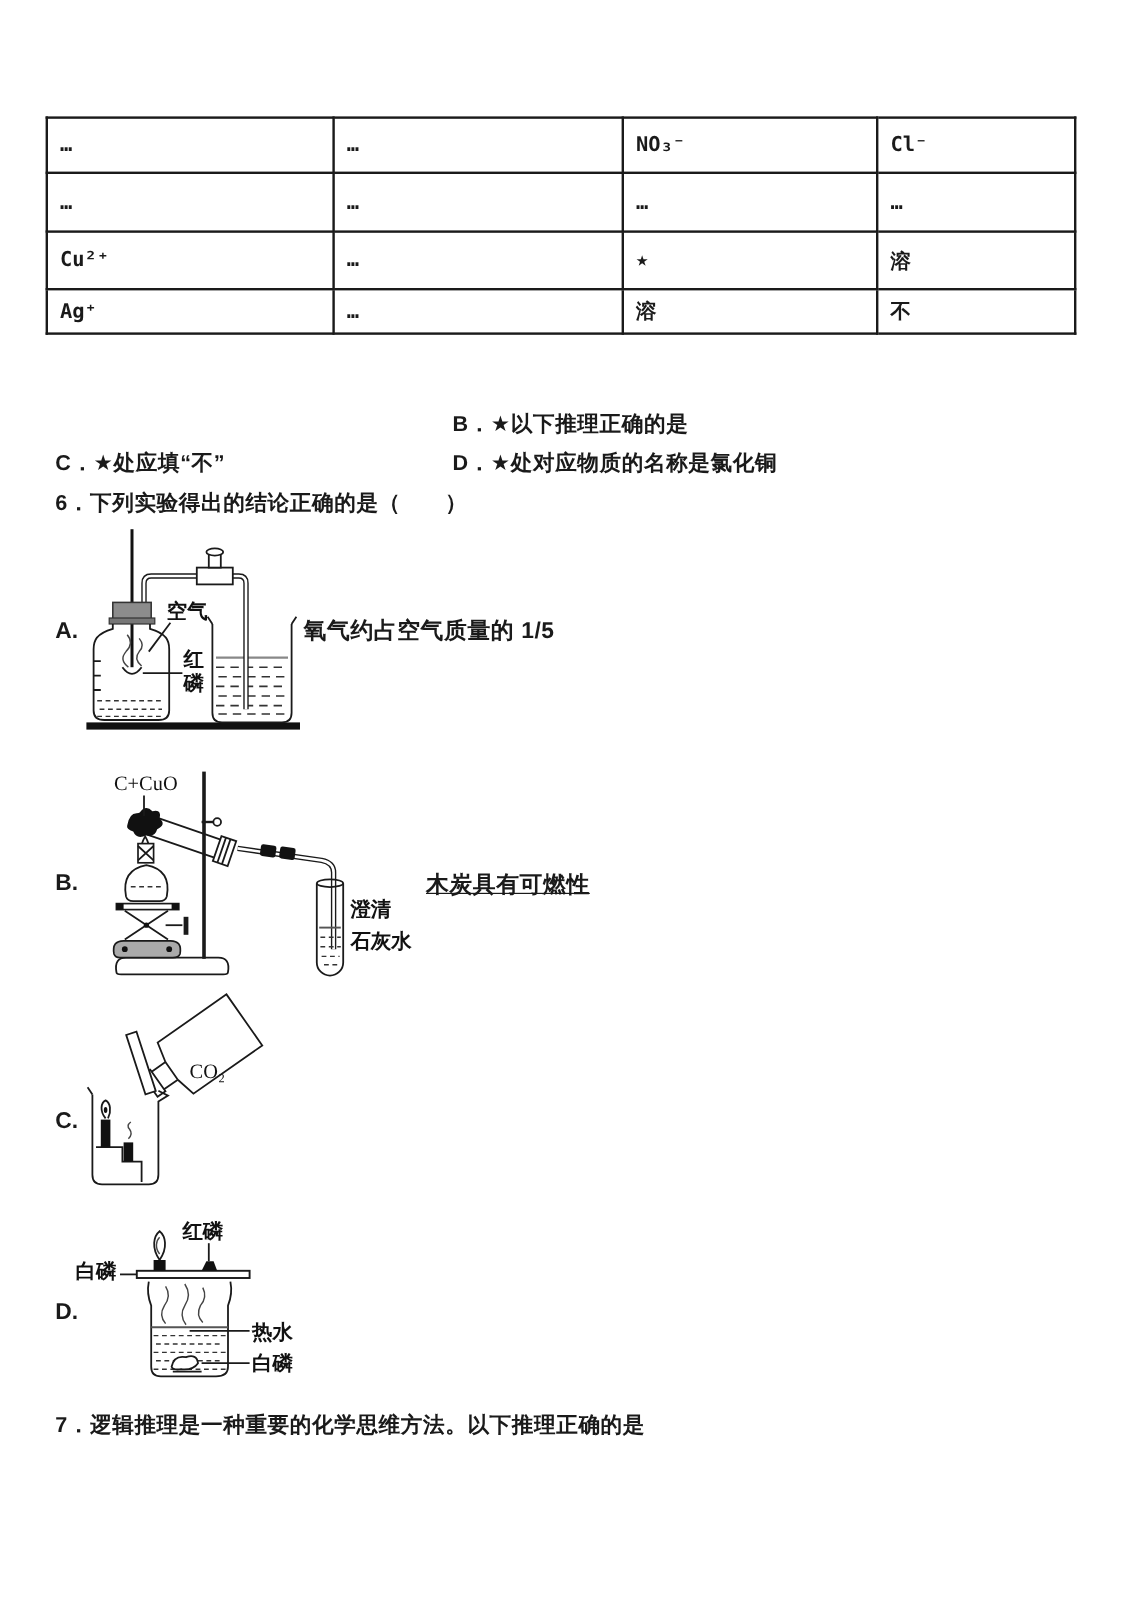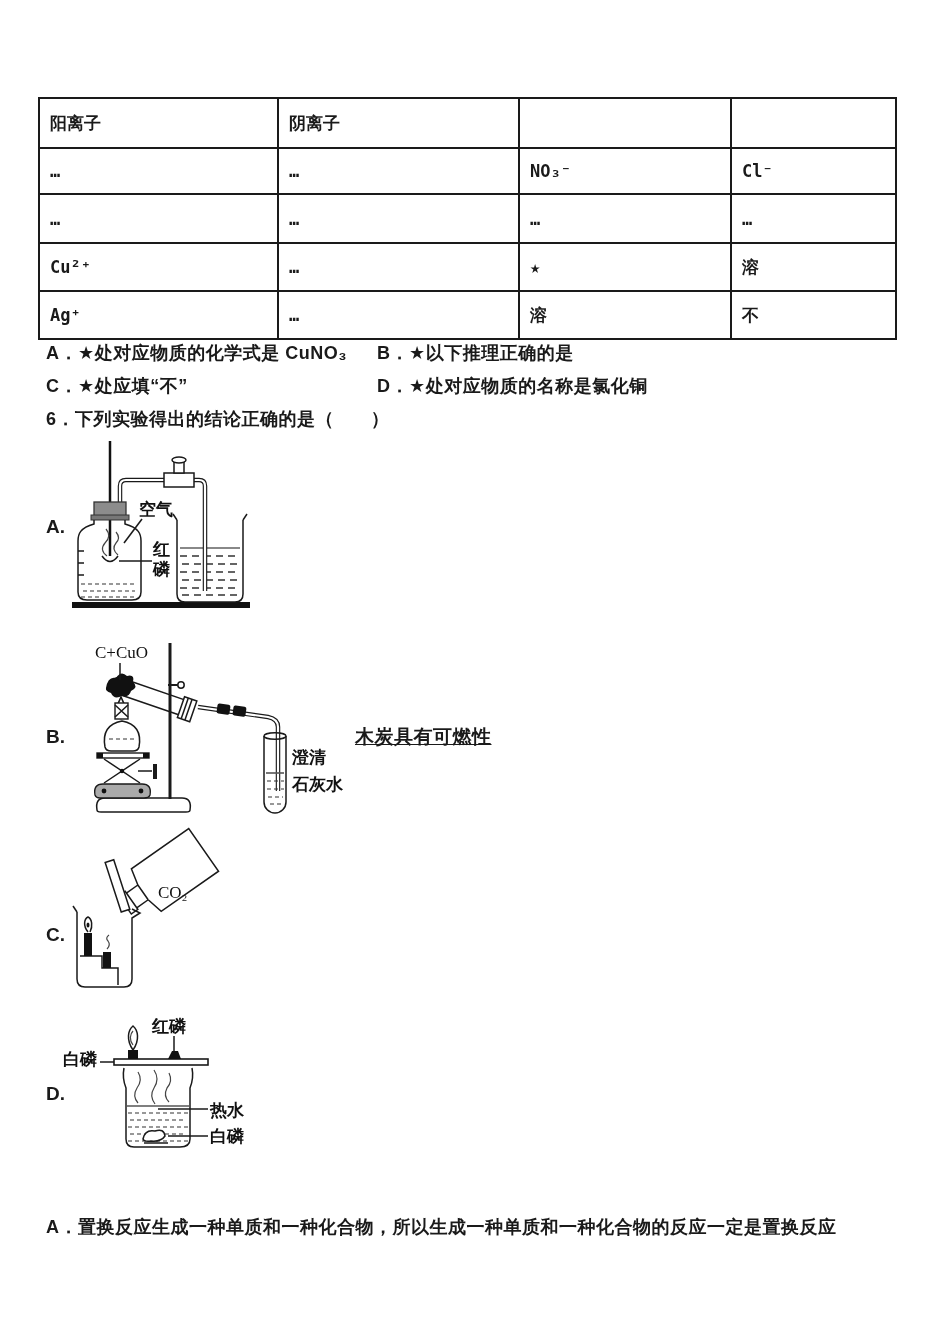--- a/index.html
+++ b/index.html
@@ -32,71 +32,63 @@
 <div class="page">
 
   <table class="soluble abs" style="left:38px;top:97px;">
     <colgroup>
         <col style="width:239px">
         <col style="width:241px">
         <col style="width:212px">
         <col style="width:165px">
       </colgroup>
     <tbody>
-      <tr style="height:50px">
-        <td>阳离子</td>
-        <td>阴离子</td>
-        <td></td>
-        <td></td>
-      </tr>
       <tr style="height:46px">
         <td>…</td>
         <td>…</td>
         <td>NO₃⁻</td>
         <td>Cl⁻</td>
       </tr>
       <tr style="height:49px">
         <td>…</td>
         <td>…</td>
         <td>…</td>
         <td>…</td>
       </tr>
       <tr style="height:48px">
         <td>Cu²⁺</td>
         <td>…</td>
         <td>★</td>
         <td>溶</td>
       </tr>
-      <tr style="height:48px">
+      <tr style="height:37px">
         <td>Ag⁺</td>
         <td>…</td>
         <td>溶</td>
         <td>不</td>
       </tr>
     </tbody>
   </table>
 
-  <div class="optline abs" style="left:46px;top:341px;">
-    <span>A．</span><span>★处对应物质的化学式是 CuNO₃</span>
-  </div>
   <div class="optline abs" style="left:377px;top:341px;">
     <span>B．</span><span>★以下推理正确的是</span>
   </div>
   <div class="optline abs" style="left:46px;top:374px;">
     <span>C．</span><span>★处应填“不”</span>
   </div>
   <div class="optline abs" style="left:377px;top:374px;">
     <span>D．</span><span>★处对应物质的名称是氯化铜</span>
   </div>
 
   <div class="qline abs" style="left:46px;top:407px;text-align:center;">
     <span>6．</span><span>下列实验得出的结论正确的是（　　）</span>
   </div>
 
   <div class="dletter abs" style="left:46px;top:516px;">A.</div>
+  <div class="concl abs" style="left:253px;top:513px;">氧气约占空气质量的 1/5</div>
 
   <svg class="abs" style="left:68px;top:433px;" width="190" height="178" viewBox="0 0 190 178">
 
     <rect x="4" y="169" width="178" height="6" class="fillb"></rect>
 
     <g>
       <path class="ln" d="M109,87 L105,81 M175,87 L179,81"></path>
       <path class="ln" d="M109,87 L109,161 Q109,169 117,169 L167,169 Q175,169 175,161 L175,87"></path>
       <line x1="112" y1="115" x2="172" y2="115" stroke="#888" stroke-width="2"></line>
       <g>
@@ -257,17 +249,17 @@
     <text class="svgt" x="94" y="20">红磷</text>
     <line class="ln" x1="116" y1="24" x2="116" y2="39"></line>
     <text class="svgt" x="5" y="53">白磷</text>
     <line class="ln" x1="42" y1="50" x2="56" y2="50"></line>
     <line class="ln" x1="100" y1="97" x2="150" y2="97"></line>
     <text class="svgt" x="152" y="104">热水</text>
     <line class="ln" x1="110" y1="124" x2="150" y2="124"></line>
     <text class="svgt" x="152" y="130">白磷</text>
   </svg>
 
-  <div class="optline abs" style="left:46px;top:1215px;">
-    <span>A．</span><span>置换反应生成一种单质和一种化合物，所以生成一种单质和一种化合物的反应一定是置换反应</span>
+  <div class="qline abs" style="left:46px;top:1175px;">
+    <span>7．</span><span>逻辑推理是一种重要的化学思维方法。以下推理正确的是</span>
   </div>
 
 </div>
 
 </body></html>

